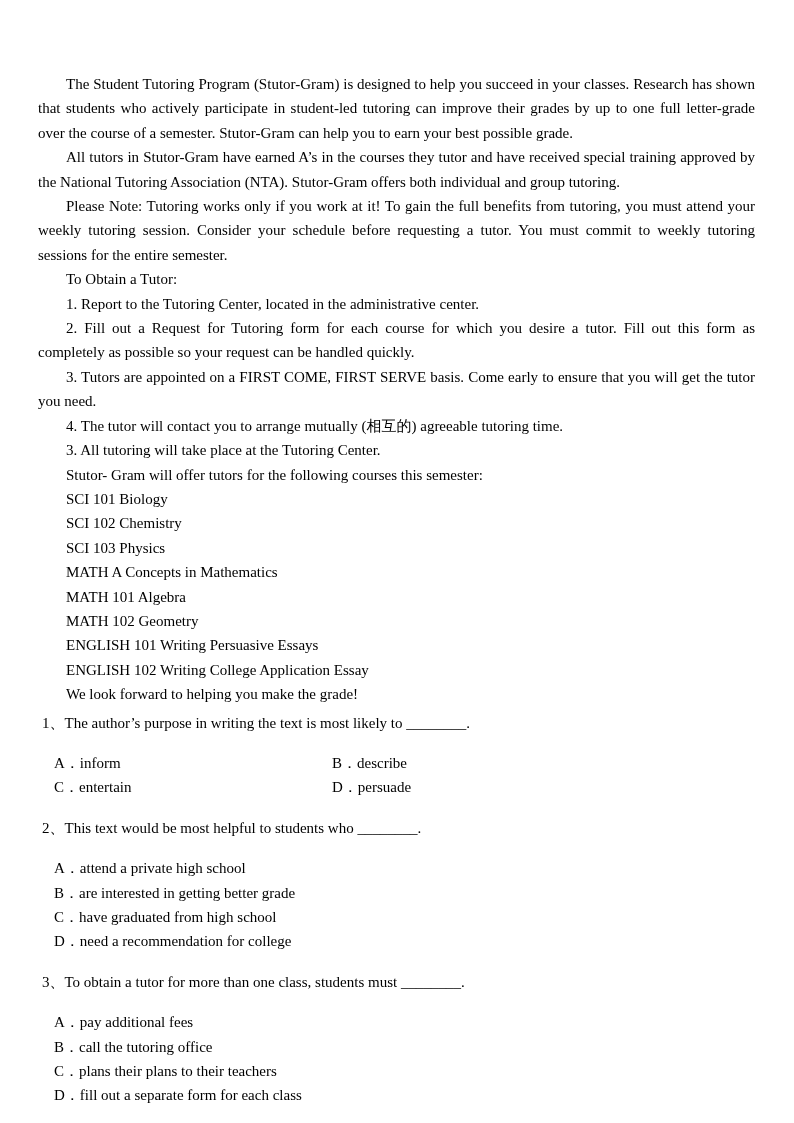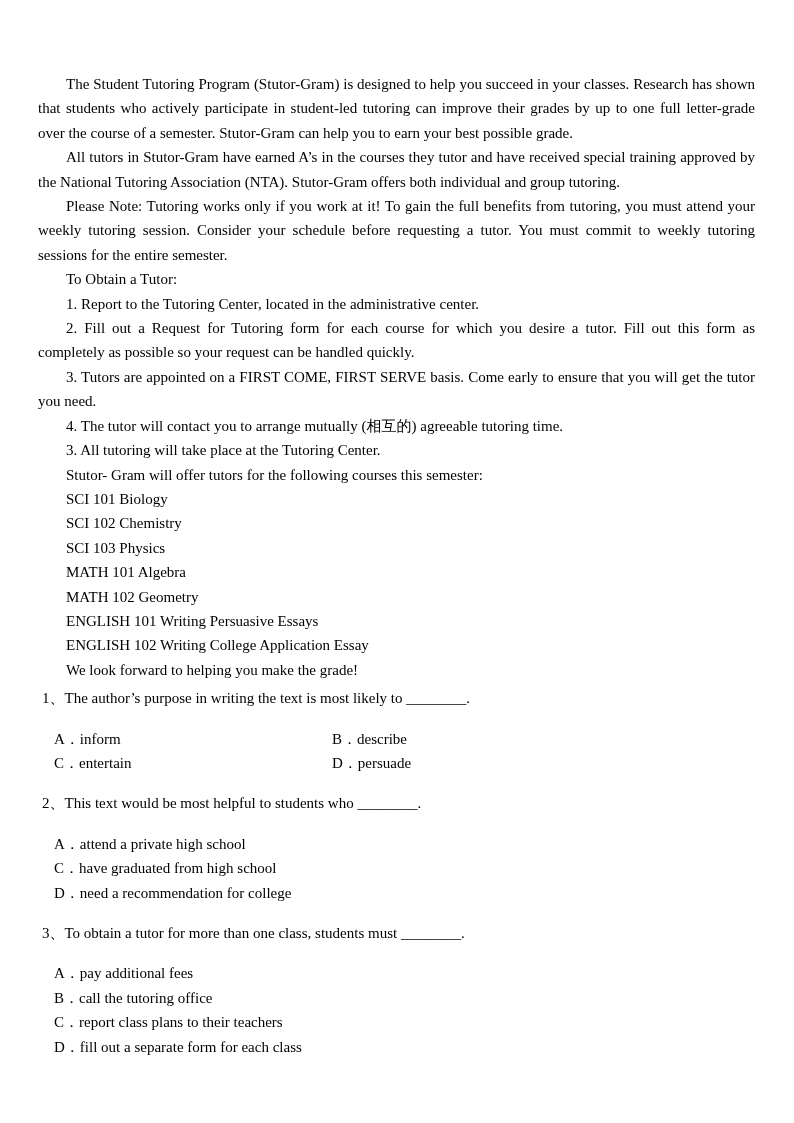--- a/index.html
+++ b/index.html
@@ -47,20 +47,21 @@
     <p class="para">To Obtain a Tutor:</p>
     <p class="para">1. Report to the Tutoring Center, located in the administrative center.</p>
     <p class="para">2. Fill out a Request for Tutoring form for each course for which you desire a tutor. Fill out this form as completely as possible so your request can be handled quickly.</p>
     <p class="para">3. Tutors are appointed on a FIRST COME, FIRST SERVE basis. Come early to ensure that you will get the tutor you need.</p>
     <p class="para">4. The tutor will contact you to arrange mutually (相互的) agreeable tutoring time.</p>
     <p class="para">3. All tutoring will take place at the Tutoring Center.</p>
     <p class="para">Stutor- Gram will offer tutors for the following courses this semester:</p>
     <p class="para">SCI 101 Biology</p>
     <p class="para">SCI 102 Chemistry</p>
     <p class="para">SCI 103 Physics</p>
+    <p class="para">MATH A Concepts in Mathematics</p>
     <p class="para">MATH 101 Algebra</p>
     <p class="para">MATH 102 Geometry</p>
     <p class="para">ENGLISH 101 Writing Persuasive Essays</p>
     <p class="para">ENGLISH 102 Writing College Application Essay</p>
     <p class="para">We look forward to helping you make the grade!</p>
   </div>
 
   <div>
     <p class="q-stem"><span>1、</span><span>The author’s purpose in writing the text is most likely to ________.</span></p>
     <div class="options two-col">
@@ -68,28 +69,29 @@
       <p class="option"><span>B．</span><span>describe</span></p>
       <p class="option"><span>C．</span><span>entertain</span></p>
       <p class="option"><span>D．</span><span>persuade</span></p>
     </div>
   </div>
 
   <div>
     <p class="q-stem"><span>2、</span><span>This text would be most helpful to students who ________.</span></p>
     <div class="options">
       <p class="option"><span>A．</span><span>attend a private high school</span></p>
+      <p class="option"><span>B．</span><span>are interested in getting better grade</span></p>
       <p class="option"><span>C．</span><span>have graduated from high school</span></p>
       <p class="option"><span>D．</span><span>need a recommendation for college</span></p>
     </div>
   </div>
 
   <div>
     <p class="q-stem"><span>3、</span><span>To obtain a tutor for more than one class, students must ________.</span></p>
     <div class="options">
       <p class="option"><span>A．</span><span>pay additional fees</span></p>
       <p class="option"><span>B．</span><span>call the tutoring office</span></p>
-      <p class="option"><span>C．</span><span>report class plans to their teachers</span></p>
+      <p class="option"><span>C．</span><span>plans their plans to their teachers</span></p>
       <p class="option"><span>D．</span><span>fill out a separate form for each class</span></p>
     </div>
   </div>
 
 </div>
 
 </body></html>

